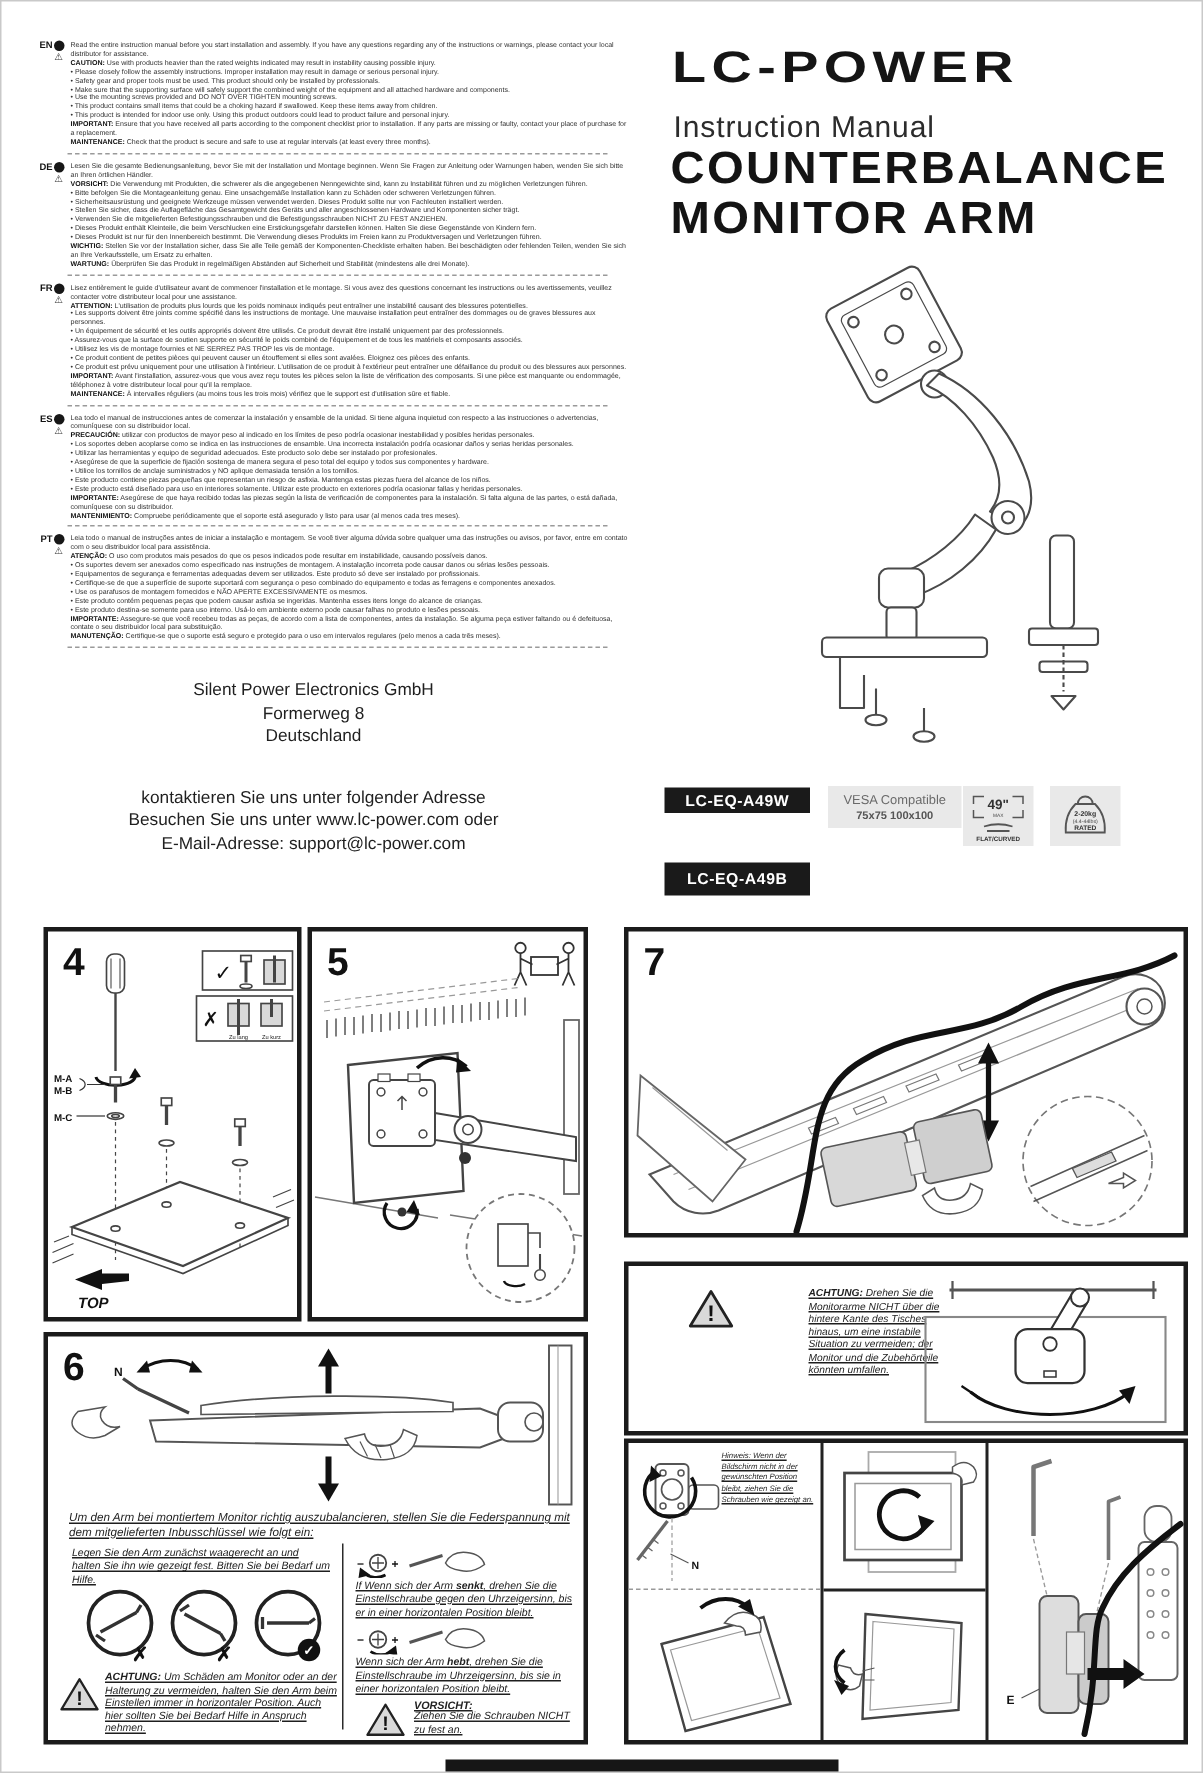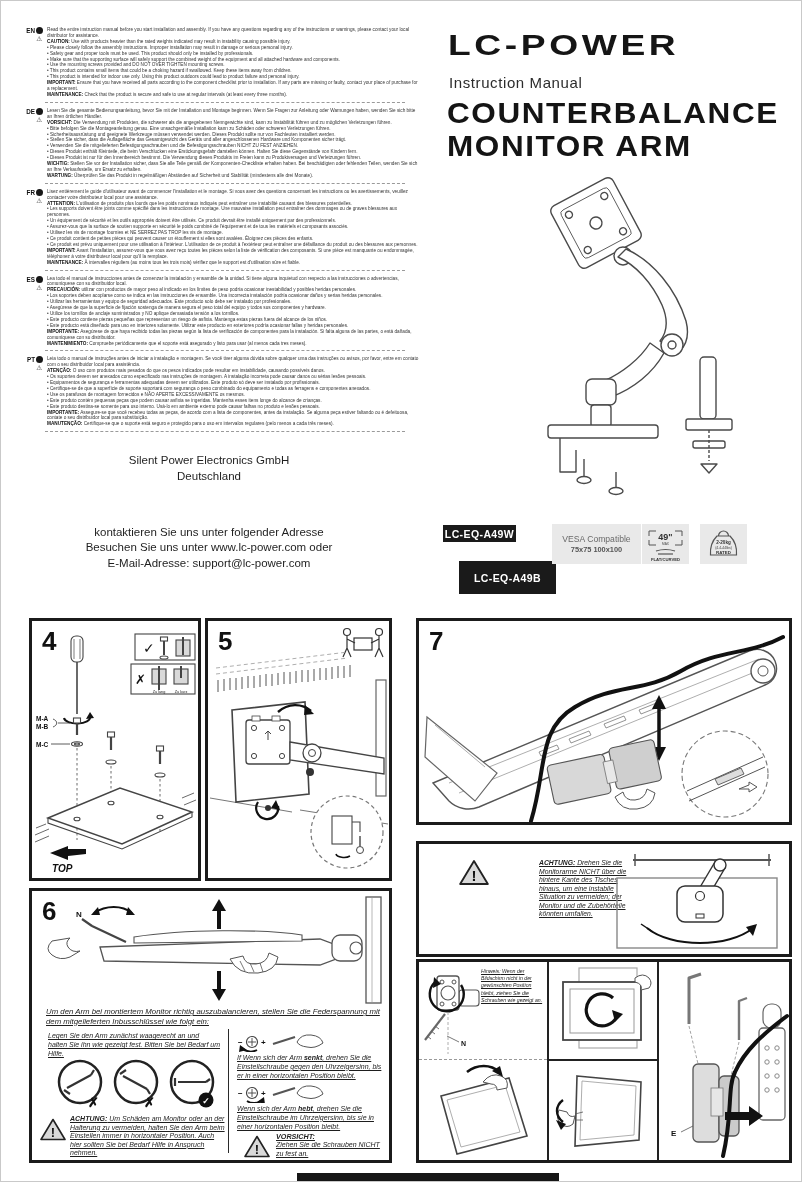--- a/index.html
+++ b/index.html
@@ -14,21 +14,21 @@
   .lang-code{font-size:6.3px;font-weight:bold;color:#111;}
   .lang-globe{display:inline-block;width:7px;height:7px;background:#171717;border-radius:50%;}
   .lang-warn{font-size:6.5px;line-height:7px;color:#333;margin-top:1px;margin-right:1px;}
   .lang-text{font-size:4.7px;line-height:5.9px;color:#333;width:372px;}
   .lang-text b{color:#111;}
   .bullet::before{content:"• ";}
   .dashed-sep{border-top:1px dashed #9a9a9a;margin:4px 0 5px 28px;width:360px;}
   
   .brand{position:absolute;left:447px;top:27px;font-size:31px;font-weight:700;letter-spacing:3px;
          color:#151515;transform:scale(1.2,.95);transform-origin:left top;white-space:nowrap;}
-  .subtitle{position:absolute;left:448px;top:73px;font-size:15px;letter-spacing:.6px;color:#2c2c2c;}
+  .subtitle{position:absolute;left:448px;top:73px;font-size:20px;letter-spacing:.6px;color:#2c2c2c;}
   .title{position:absolute;left:446px;top:95px;font-size:30px;font-weight:800;letter-spacing:1.5px;
          line-height:33px;color:#141414;transform:scaleX(1.05);transform-origin:left top;white-space:nowrap;}
   
   .address{position:absolute;left:60px;top:452px;width:296px;text-align:center;font-size:11.5px;line-height:15.5px;color:#1f1f1f;}
   .contact{position:absolute;left:48px;top:524px;width:320px;text-align:center;font-size:11.5px;line-height:15.3px;color:#1f1f1f;}
   
   .badge-k{position:absolute;background:#1a1a1a;color:#fff;font-size:10.5px;font-weight:bold;
            display:flex;align-items:center;justify-content:center;letter-spacing:.4px;}
   .badge-g{position:absolute;background:#e9e9e9;display:flex;flex-direction:column;align-items:center;justify-content:center;}
   .vesa1{font-size:8.6px;color:#6a6a6a;}
@@ -238,31 +238,32 @@
       <rect x="252" y="196" width="16" height="62" rx="4"></rect>
       <rect x="238" y="258" width="46" height="11" rx="2"></rect>
       <rect x="245" y="280" width="32" height="7" rx="2"></rect>
       <line x1="261" y1="269" x2="261" y2="300" stroke-dasharray="3 2"></line>
       <path d="M253,303 h16 l-8,9 z"></path>
     </g>
   </svg>
 
   <div class="address">
       <div>Silent Power Electronics GmbH</div>
+      <div>Formerweg 8</div>
       <div>Deutschland</div>
     </div>
   <div class="contact">
       <div>kontaktieren Sie uns unter folgender Adresse</div>
       <div>Besuchen Sie uns unter www.lc-power.com oder</div>
       <div>E-Mail-Adresse: support@lc-power.com</div>
     </div>
 
-  <div class="badge-k" style="left:442px;top:524px;width:73px;height:17px;">LC-EQ-A49W</div>
-  <div class="badge-k" style="left:442px;top:560px;width:97px;height:33px;margin-left:16px;">LC-EQ-A49B</div>
-  <div class="badge-g" style="left:551px;top:523px;width:89px;height:40px;">
+  <div class="badge-k" style="left:442px;top:524px;width:97px;height:17px;">LC-EQ-A49W</div>
+  <div class="badge-k" style="left:442px;top:574px;width:97px;height:22px;">LC-EQ-A49B</div>
+  <div class="badge-g" style="left:551px;top:523px;width:89px;height:28px;">
     <span class="vesa1">VESA Compatible</span>
     <span class="vesa2">75x75 100x100</span>
   </div>
   <div class="badge-g" style="left:641px;top:523px;width:47px;height:40px;">
     <svg width="47" height="40" viewBox="0 0 47 40">
       <path d="M7,12 V7 H14 M33,7 H40 V12 M7,16 V21 H14 M33,21 H40 V16" stroke="#555" fill="none" stroke-width="1"></path>
       <text x="23.5" y="15.5" text-anchor="middle" font-size="9" font-weight="bold" fill="#333">49"</text>
       <text x="23.5" y="20.5" text-anchor="middle" font-size="3.2" fill="#444">MAX</text>
       <path d="M14,27 Q23.5,24 33,27" stroke="#555" fill="none" stroke-width="1.2"></path>
       <path d="M16,30 H31" stroke="#555" fill="none" stroke-width="1.2"></path>

